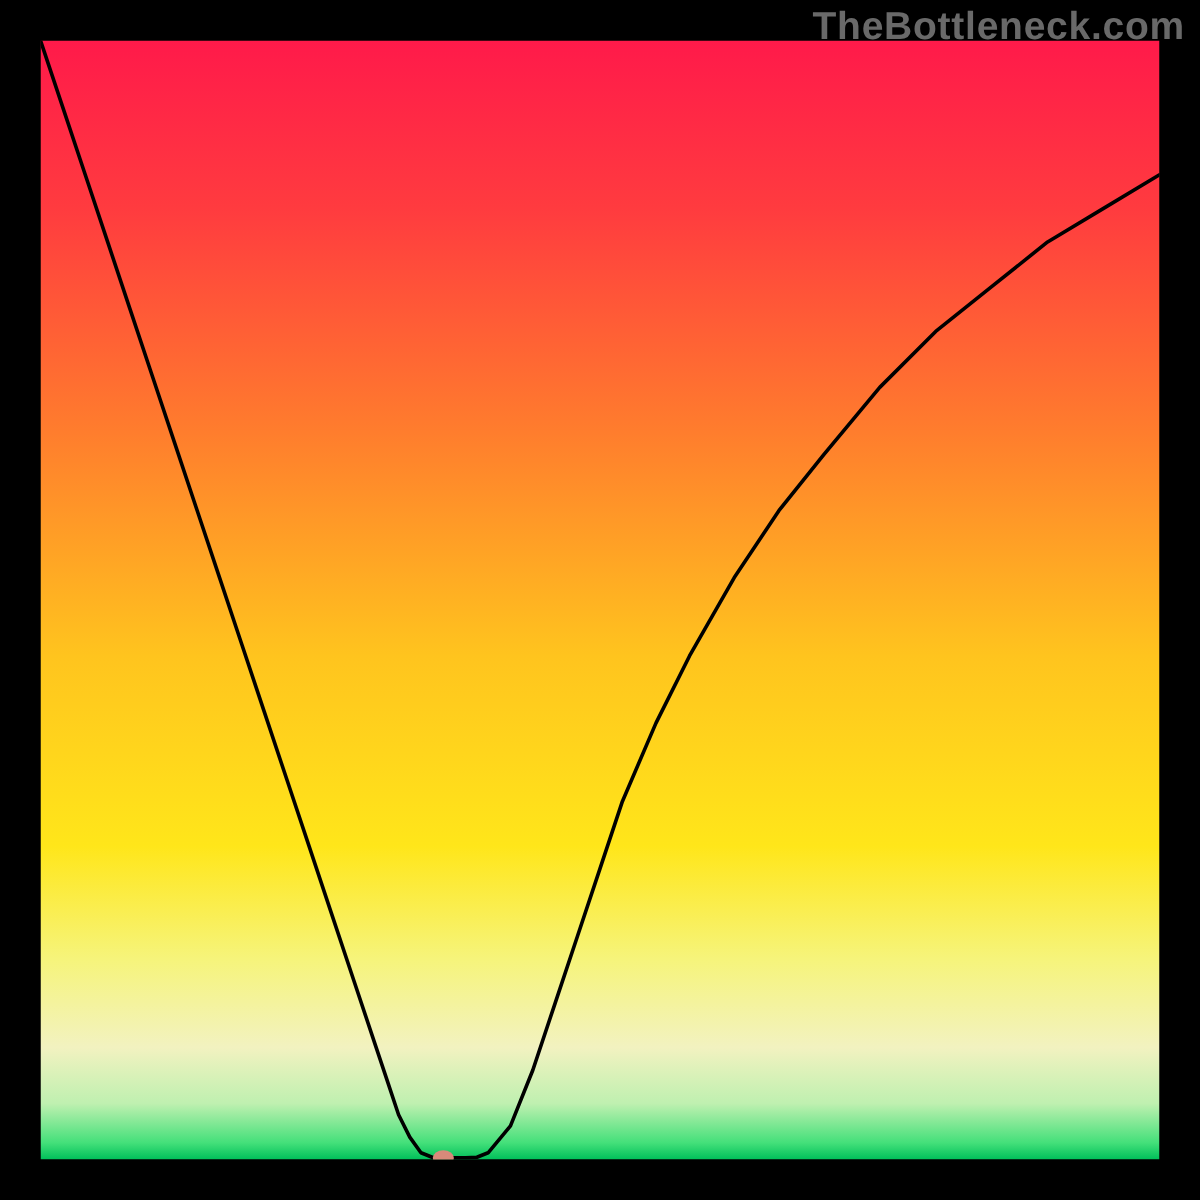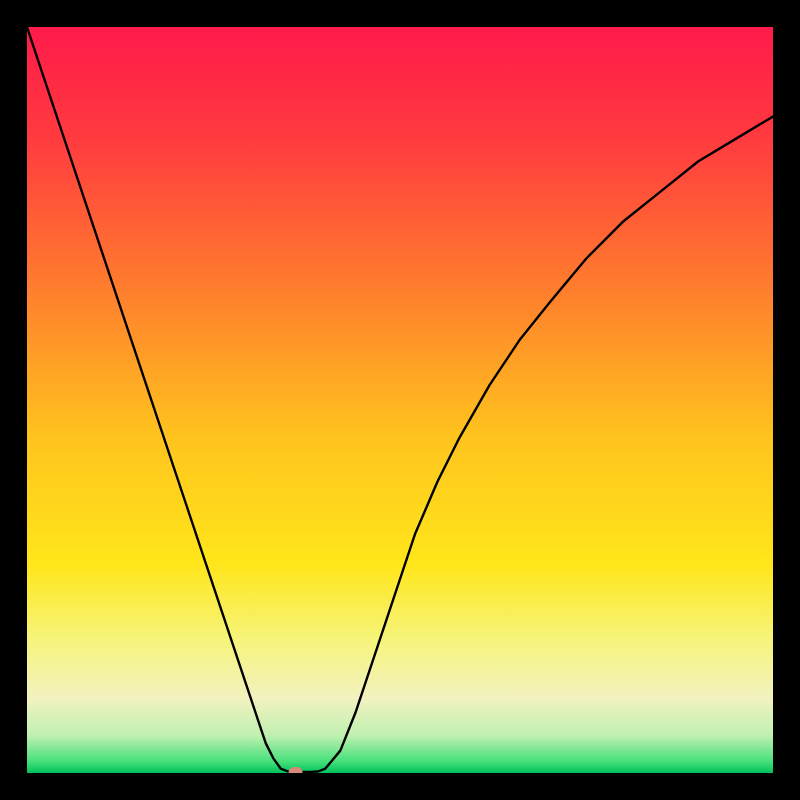--- a/index.html
+++ b/index.html
@@ -36,20 +36,21 @@
   .plot svg {
     display: block;
     width: 746px;
     height: 746px;
   }
 </style>
 </head>
 <body>
 
 <div class="outer">
+  <div class="watermark">TheBottleneck.com</div>
   <div class="plot">
     <svg id="chart-svg" viewBox="0 0 746 746">
         <defs>
           <linearGradient id="bg-grad" x1="0" y1="0" x2="0" y2="1">
             <stop offset="0%" stop-color="#ff1a4a"></stop>
             <stop offset="15%" stop-color="#ff3b3f"></stop>
             <stop offset="35%" stop-color="#ff7d2d"></stop>
             <stop offset="55.00000000000001%" stop-color="#ffc41e"></stop>
             <stop offset="72%" stop-color="#ffe61a"></stop>
             <stop offset="82%" stop-color="#f6f47a"></stop>

